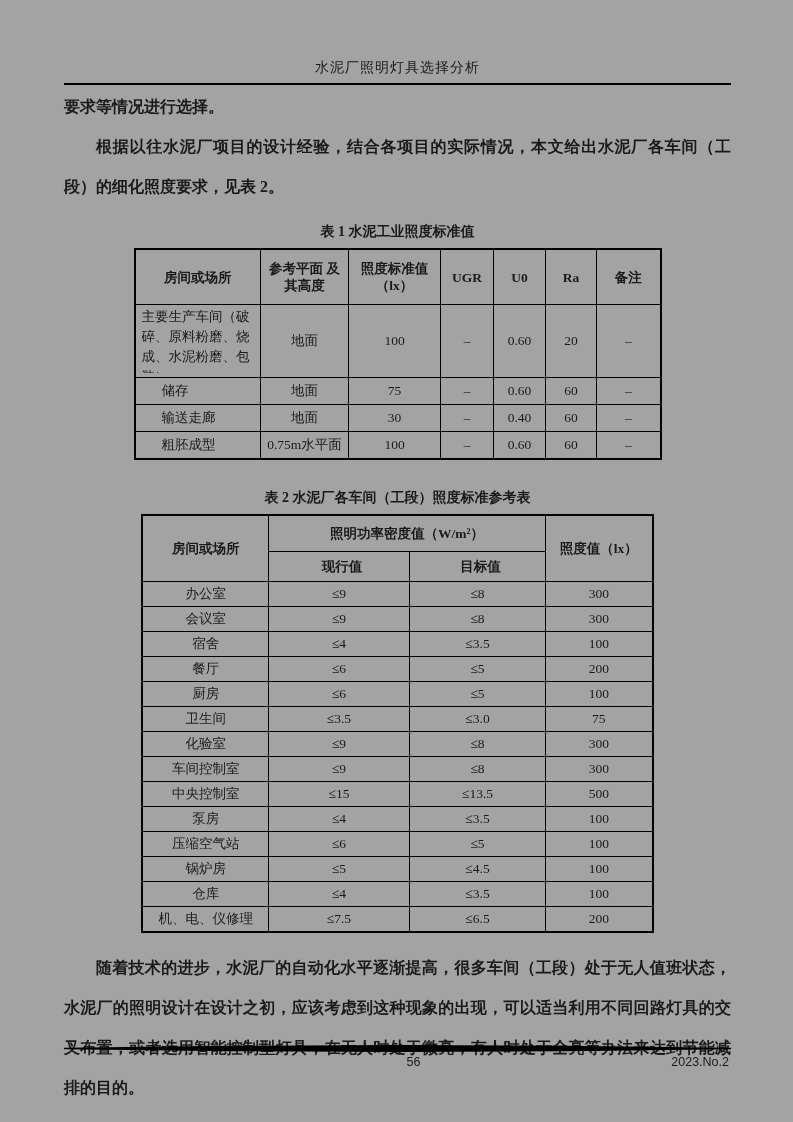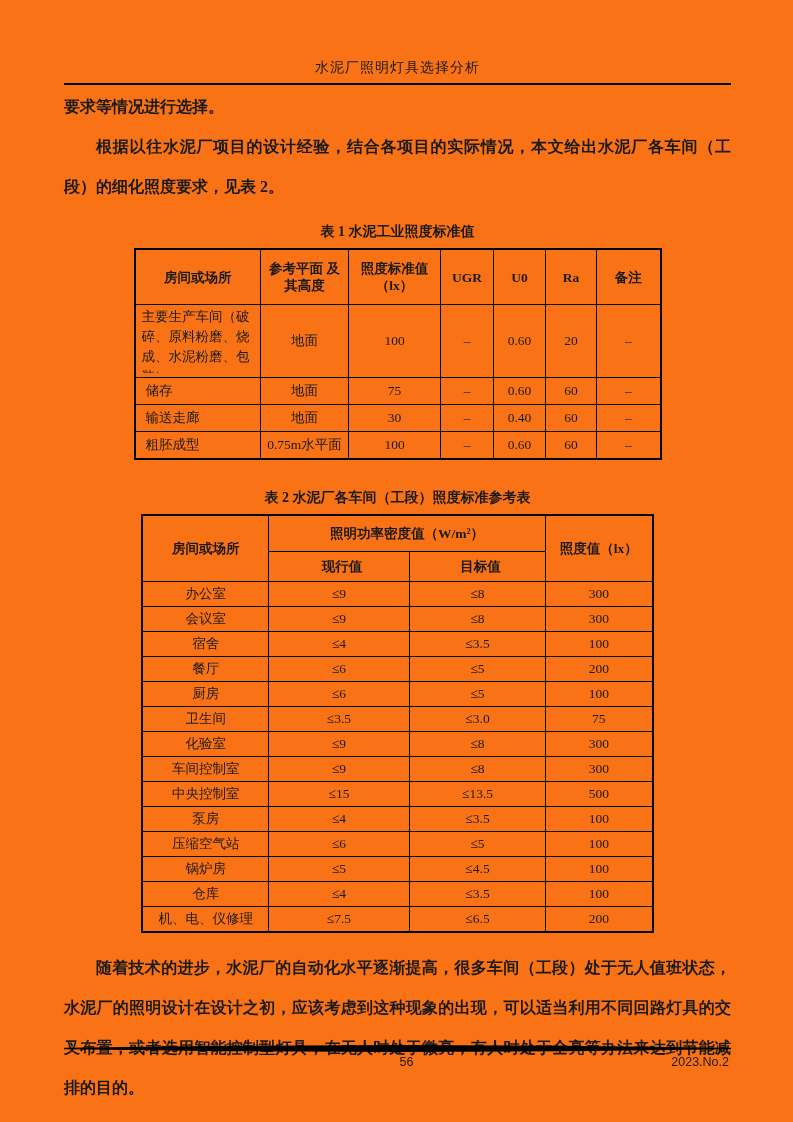--- a/index.html
+++ b/index.html
@@ -1,17 +1,17 @@
 <!DOCTYPE html>
 <html><head>
 <meta charset="utf-8">
 <style>
   html,body{margin:0;padding:0;background:#888;}
   .page{
-    width:793px;height:1122px;background:#f97316;position:relative;
+    width:793px;height:1122px;background:#a3a3a3;position:relative;
     font-family:"Liberation Serif","DejaVu Serif",serif;color:#1a1a1a;
     margin:0 auto;overflow:hidden;
   }
   .content{position:absolute;left:64px;top:0;width:667px;}
   .runhead{
     text-align:center;font-size:14px;line-height:20px;
     padding-top:58px;padding-bottom:5px;border-bottom:2px solid #000;
     letter-spacing:1px;
   }
   p{margin:0;font-size:16px;line-height:40px;text-align:justify;font-weight:bold;}
@@ -28,40 +28,40 @@
   }
   th,td{
     border:1px solid #000;text-align:center;vertical-align:middle;
     padding:1px 2px;font-weight:normal;overflow:hidden;
   }
   th{font-weight:bold;line-height:17px;}
   .t1{width:526px;}
   .t1 th{height:52px;}
   .t1 td{height:24px;}
   .t1 tr.ri-0 td{height:70px;}
-  .t1 td:first-child{text-align:left;padding-left:10px;}
+  .t1 td:first-child{text-align:left;padding-left:26px;}
   .t1 tr.ri-0 td:first-child{padding:2px 4px 0 6px;vertical-align:top;}
   .t1 tr.ri-0 td:first-child .cell{
     width:114px;height:66px;overflow:hidden;line-height:20px;text-align:left;
   }
   .t2{width:510px;}
   .t2 th.h-top{height:33px;}
   .t2 th.h-sub{height:27px;padding-left:8px;}
   .t2 td{height:22px;line-height:22px;}
   .cell{display:block;}
   .para2{margin-top:15px;}
   .footer-rule{
     position:absolute;left:64px;top:1045px;width:667px;height:7px;background:#000;
     clip-path:polygon(0 38%,25% 12%,50% 0,75% 12%,100% 38%,100% 62%,75% 88%,50% 100%,25% 88%,0 62%);
   }
   .footer-line{
     position:absolute;left:64px;top:1055px;width:667px;height:18px;
     font-family:"Liberation Sans","DejaVu Sans",sans-serif;font-size:12.5px;
   }
-  .page-num{position:absolute;left:9px;width:100%;text-align:center;top:0;}
+  .page-num{position:absolute;left:16px;width:100%;text-align:center;top:0;}
   .issue{position:absolute;right:2px;top:0;}
 </style>
 </head>
 <body>
 
 <div class="page">
   <div class="content">
 
     <div class="runhead">水泥厂照明灯具选择分析</div>
 

